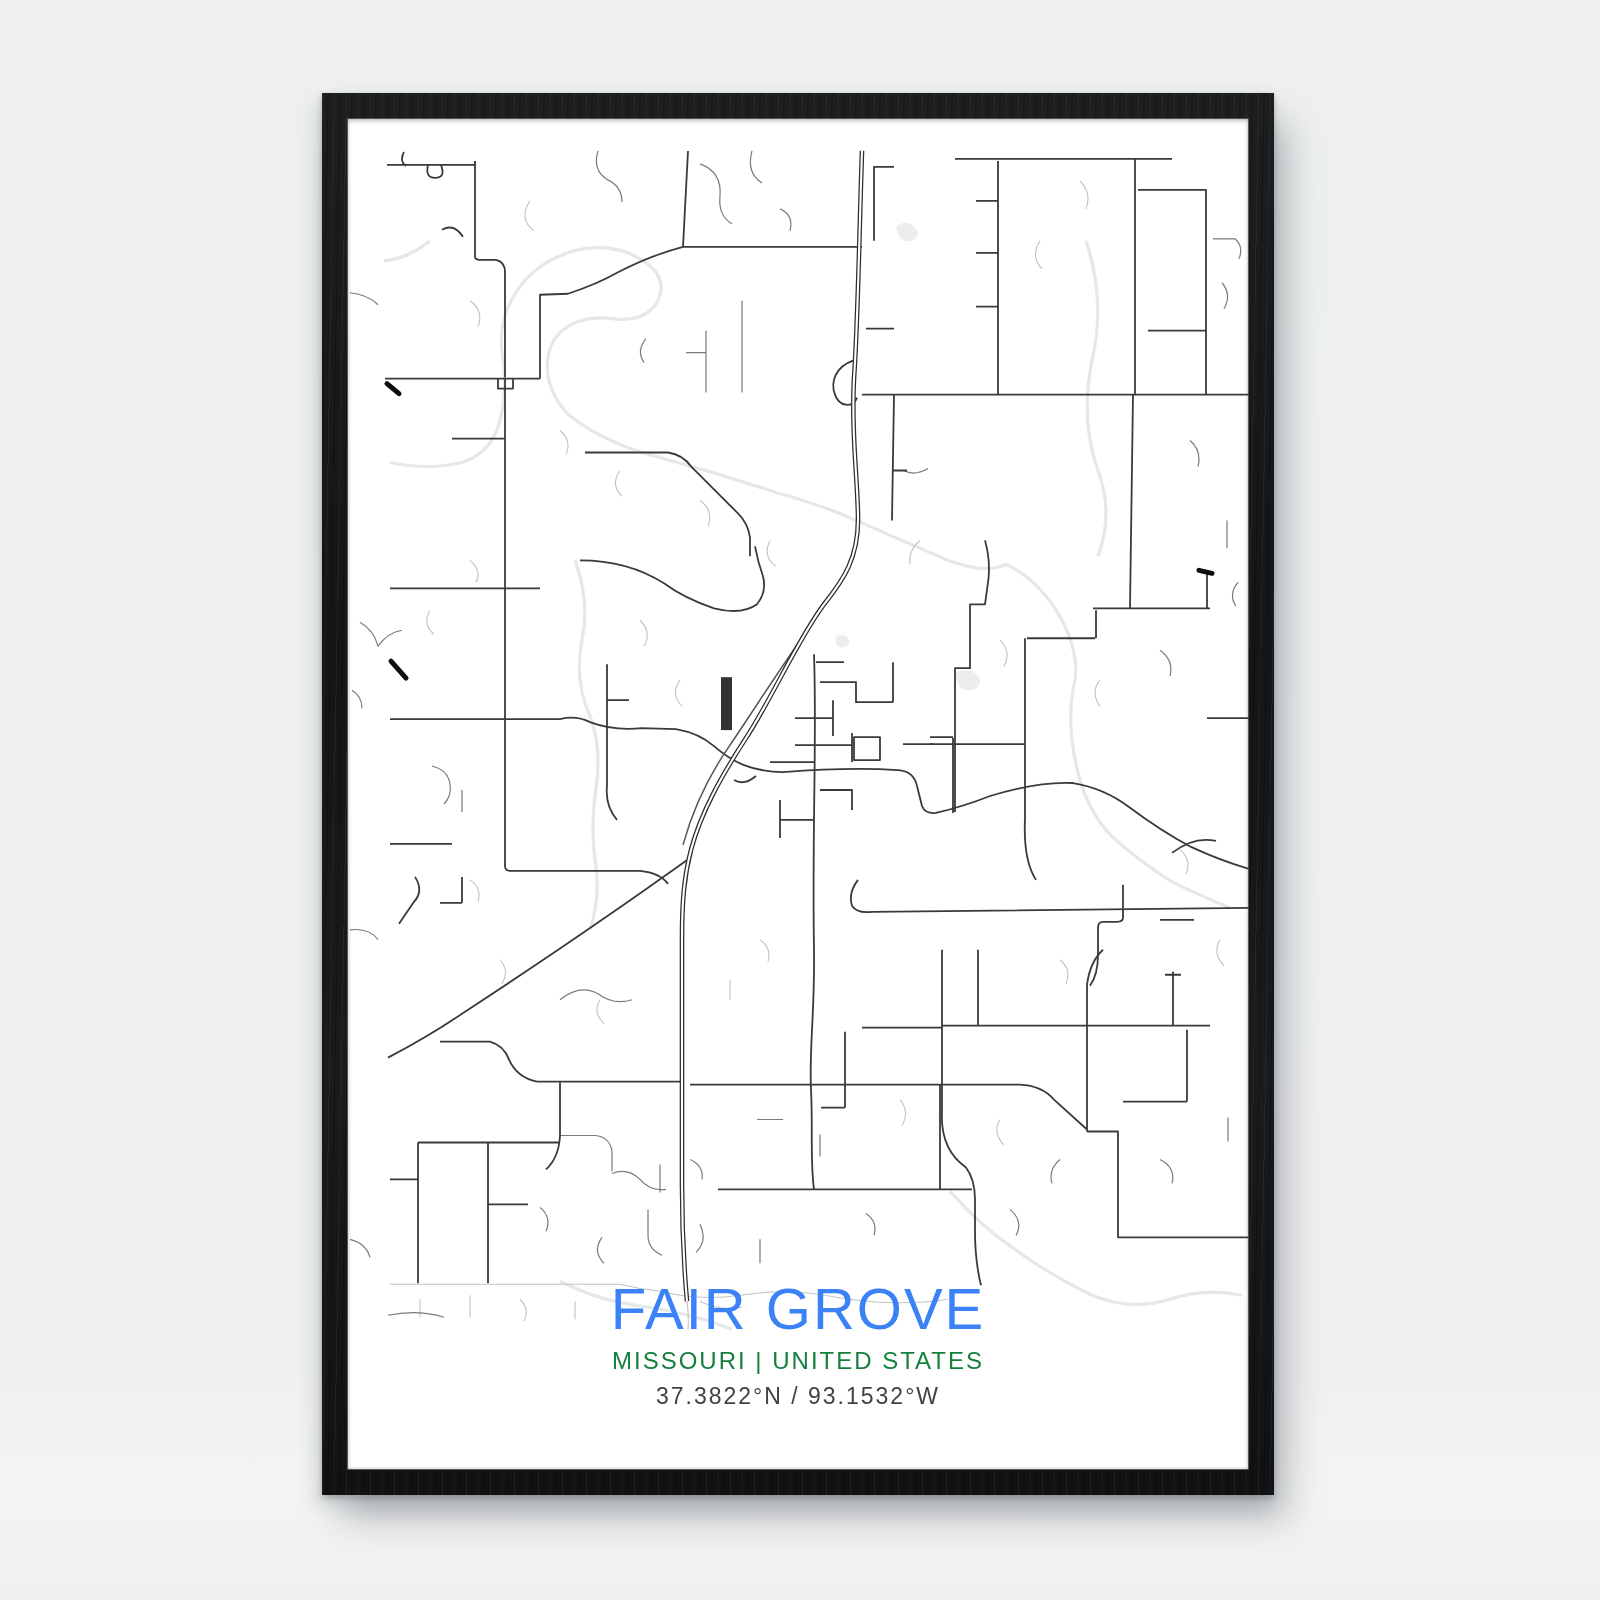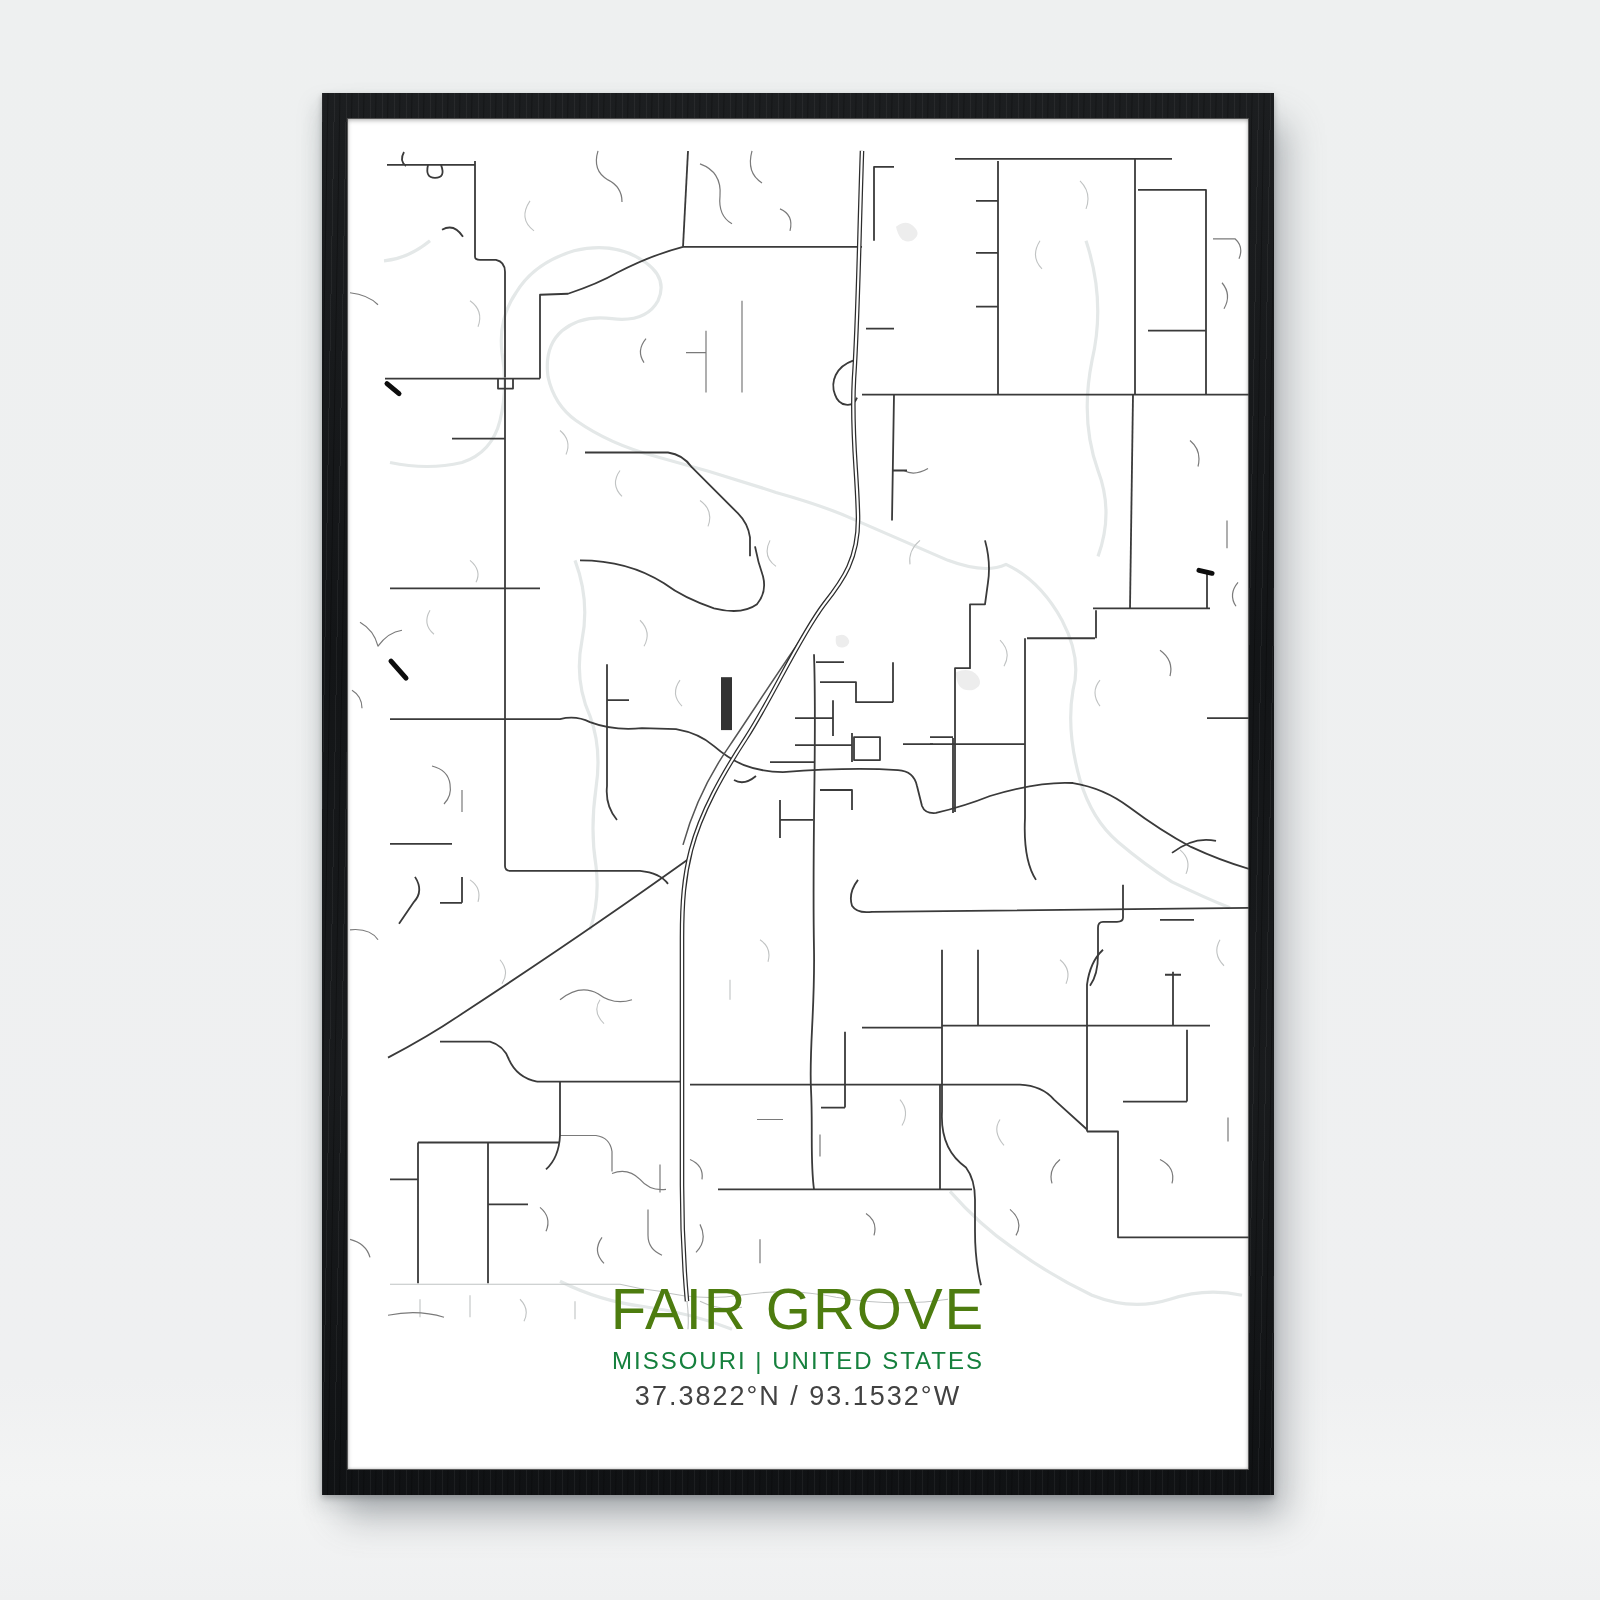--- a/index.html
+++ b/index.html
@@ -33,21 +33,21 @@
     overflow:hidden;
   }
   svg.map{position:absolute;left:0;top:0;width:100%;height:100%;display:block;}
   .map-text{
     position:absolute;left:0;right:0;text-align:center;
     font-family:"Liberation Sans",sans-serif;
     white-space:nowrap;
   }
   .map-title{top:1162px;font-size:58px;line-height:58px;font-weight:300;letter-spacing:2px;color:#1c1c1c;}
   .map-subtitle{top:1231px;font-size:24px;line-height:24px;font-weight:300;letter-spacing:2px;color:#242424;}
-  .map-coords{top:1266px;font-size:27px;line-height:24px;font-weight:300;letter-spacing:2px;color:#424242;}
+  .map-coords{top:1266px;font-size:23px;line-height:24px;font-weight:300;letter-spacing:2px;color:#424242;}
 </style>
 </head>
 <body>
 
 <div class="scene">
   <div class="frame">
     <div class="poster">
       <svg class="map" xmlns="http://www.w3.org/2000/svg" preserveAspectRatio="none" viewBox="347 117 902 1354">
           <path d="M390,462 Q428,470 462,462 Q492,452 500,420 Q508,388 502,352 Q498,318 516,292 Q534,262 574,250 Q616,240 646,262 Q668,278 658,300 Q646,322 612,318 Q582,314 562,330 Q544,346 548,376 Q554,404 576,420 Q610,444 656,456 Q716,472 776,492 Q826,506 856,520 Q902,540 948,560 Q985,574 1006,564 Q1040,580 1062,620 Q1082,658 1073,690 Q1066,730 1080,780 Q1092,820 1118,842 Q1145,865 1172,882 Q1205,898 1230,908" fill="none" stroke="#e4e8e8" stroke-width="3.2" stroke-linecap="butt" stroke-linejoin="round"></path>
           <path d="M575,560 Q590,600 582,640 Q574,680 590,716 Q602,748 596,788 Q590,830 596,866 Q600,900 590,930" fill="none" stroke="#e4e8e8" stroke-width="3.2" stroke-linecap="butt" stroke-linejoin="round"></path>
@@ -161,18 +161,18 @@
           <path d="M845,1032 V1108 M845,1108 h-24" fill="none" stroke="#3a3a3a" stroke-width="1.8" stroke-linecap="butt" stroke-linejoin="round"></path>
           <path d="M1207,718 H1249" fill="none" stroke="#3a3a3a" stroke-width="1.8" stroke-linecap="butt" stroke-linejoin="round"></path>
           <path d="M820,612 C792,650 757,705 730,745 C707,778 692,812 683,845" fill="none" stroke="#555555" stroke-width="1.5" stroke-linecap="butt" stroke-linejoin="round"></path>
           <path d="M862,150 C859,240 858,320 854,378 C851,432 857,468 858,515 C859,558 843,580 824,604 C799,637 772,698 746,738 C722,775 701,812 691,850 C684,877 682,902 682,938 L682,1186 C682,1238 684,1268 687,1302" fill="none" stroke="#2d2d2d" stroke-width="4.6" stroke-linecap="butt" stroke-linejoin="round"></path>
           <path d="M862,150 C859,240 858,320 854,378 C851,432 857,468 858,515 C859,558 843,580 824,604 C799,637 772,698 746,738 C722,775 701,812 691,850 C684,877 682,902 682,938 L682,1186 C682,1238 684,1268 687,1302" fill="none" stroke="#ffffff" stroke-width="2.1" stroke-linecap="butt" stroke-linejoin="round"></path>
           <path d="M387,383 l12,10" fill="none" stroke="#0d0d0d" stroke-width="5" stroke-linecap="round" stroke-linejoin="round"></path>
           <path d="M391,661 l15,17" fill="none" stroke="#0d0d0d" stroke-width="5" stroke-linecap="round" stroke-linejoin="round"></path>
           <path d="M1199,570 l13,3" fill="none" stroke="#0d0d0d" stroke-width="5" stroke-linecap="round" stroke-linejoin="round"></path>
           <path d="M721,677 h11 v53 h-11 z" fill="#333333" stroke="none"></path>
         </svg>
-      <div class="map-text map-title" style="color: #4d7c0f;">FAIR GROVE</div>
+      <div class="map-text map-title" style="color: #3b82f6;">FAIR GROVE</div>
       <div class="map-text map-subtitle" style="color: #15803d;">MISSOURI | UNITED STATES</div>
       <div class="map-text map-coords" style="color: rgb(66, 66, 66);">37.3822°N / 93.1532°W</div>
     </div>
   </div>
 </div>
 
 </body></html>

